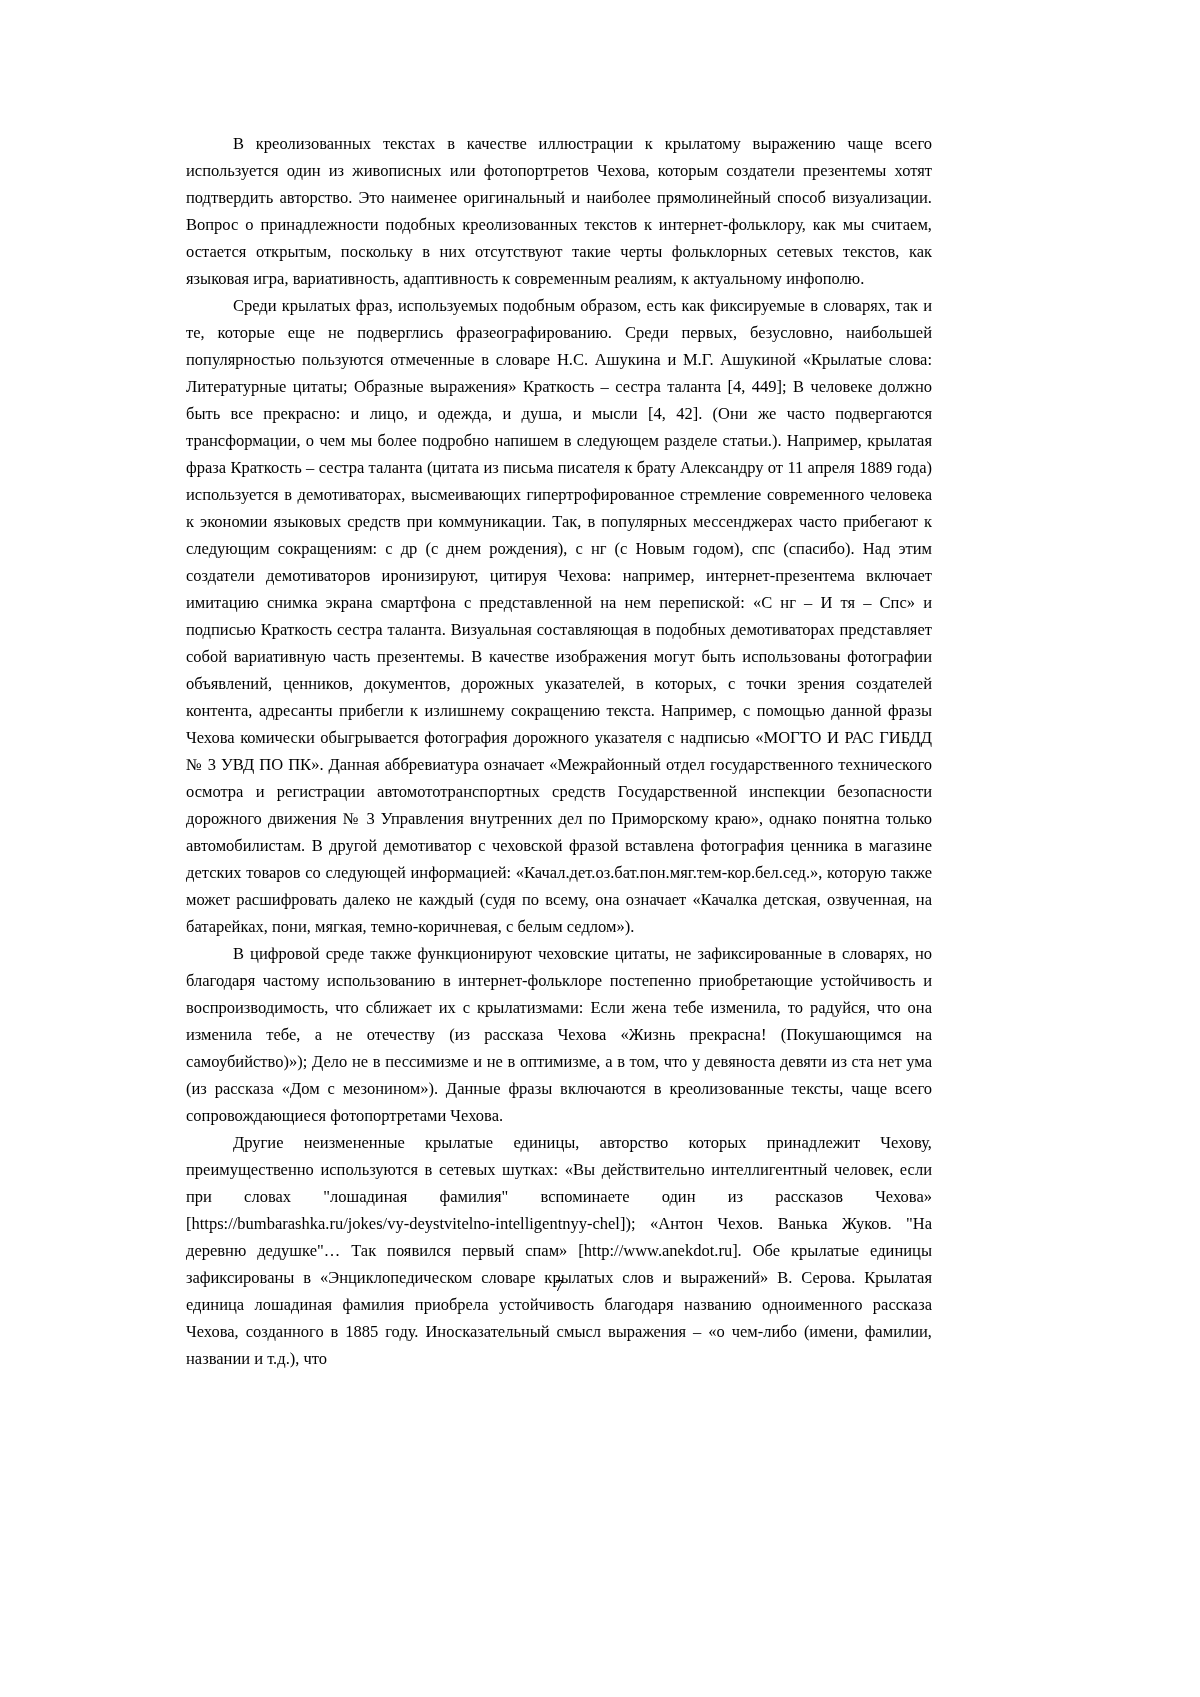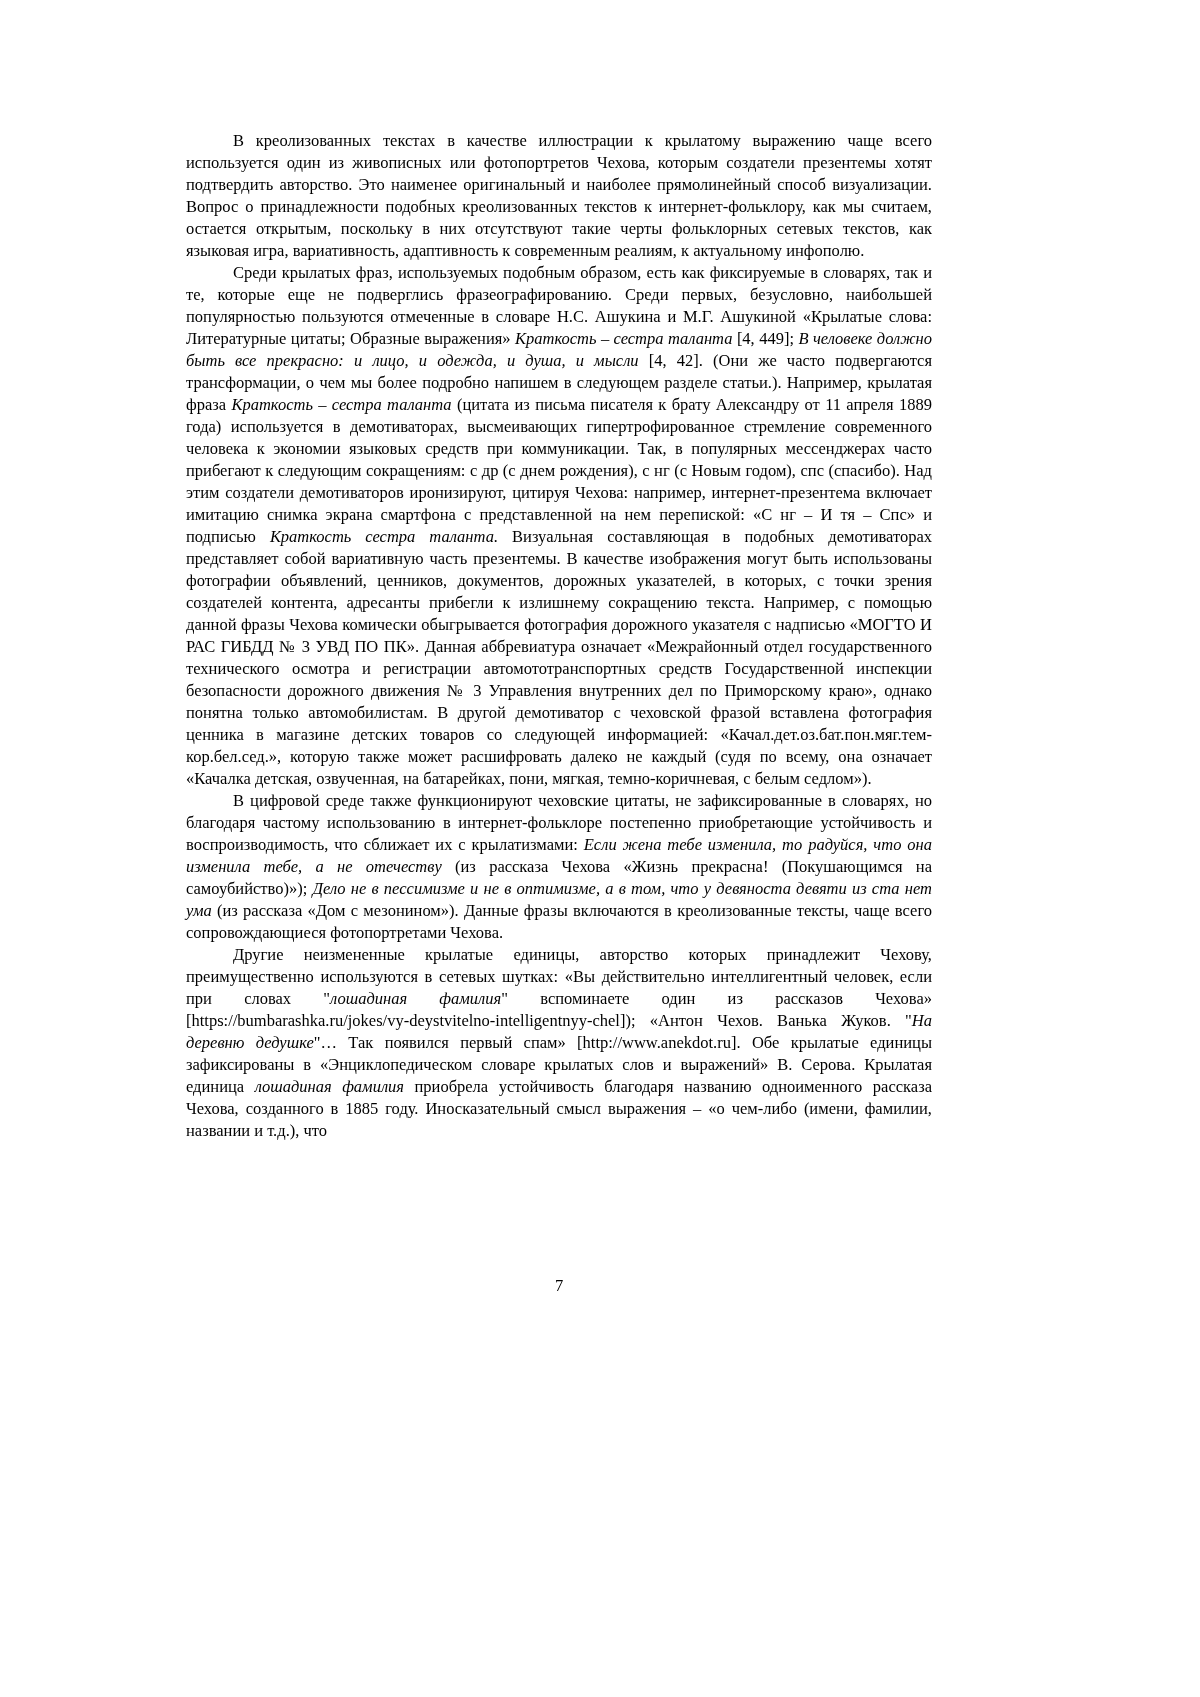--- a/index.html
+++ b/index.html
@@ -17,30 +17,30 @@
     height: 1697px;
     background: #ffffff;
     color: #000000;
   }
   .text-body {
     position: absolute;
     left: 186px;
     top: 130px;
     width: 746px;
     font-size: 16.5px;
-    line-height: 22px;
+    line-height: 27px;
     text-align: justify;
     color: #000000;
   }
   .para {
     margin: 0;
     padding: 0;
     text-indent: 47px;
   }
-  .em { font-style: italic; }
+  .em { }
   .page-number {
     position: absolute;
     left: 186px;
     top: 1276px;
     width: 746px;
     text-align: center;
     font-size: 16.5px;
     color: #000000;
   }
 </style>

